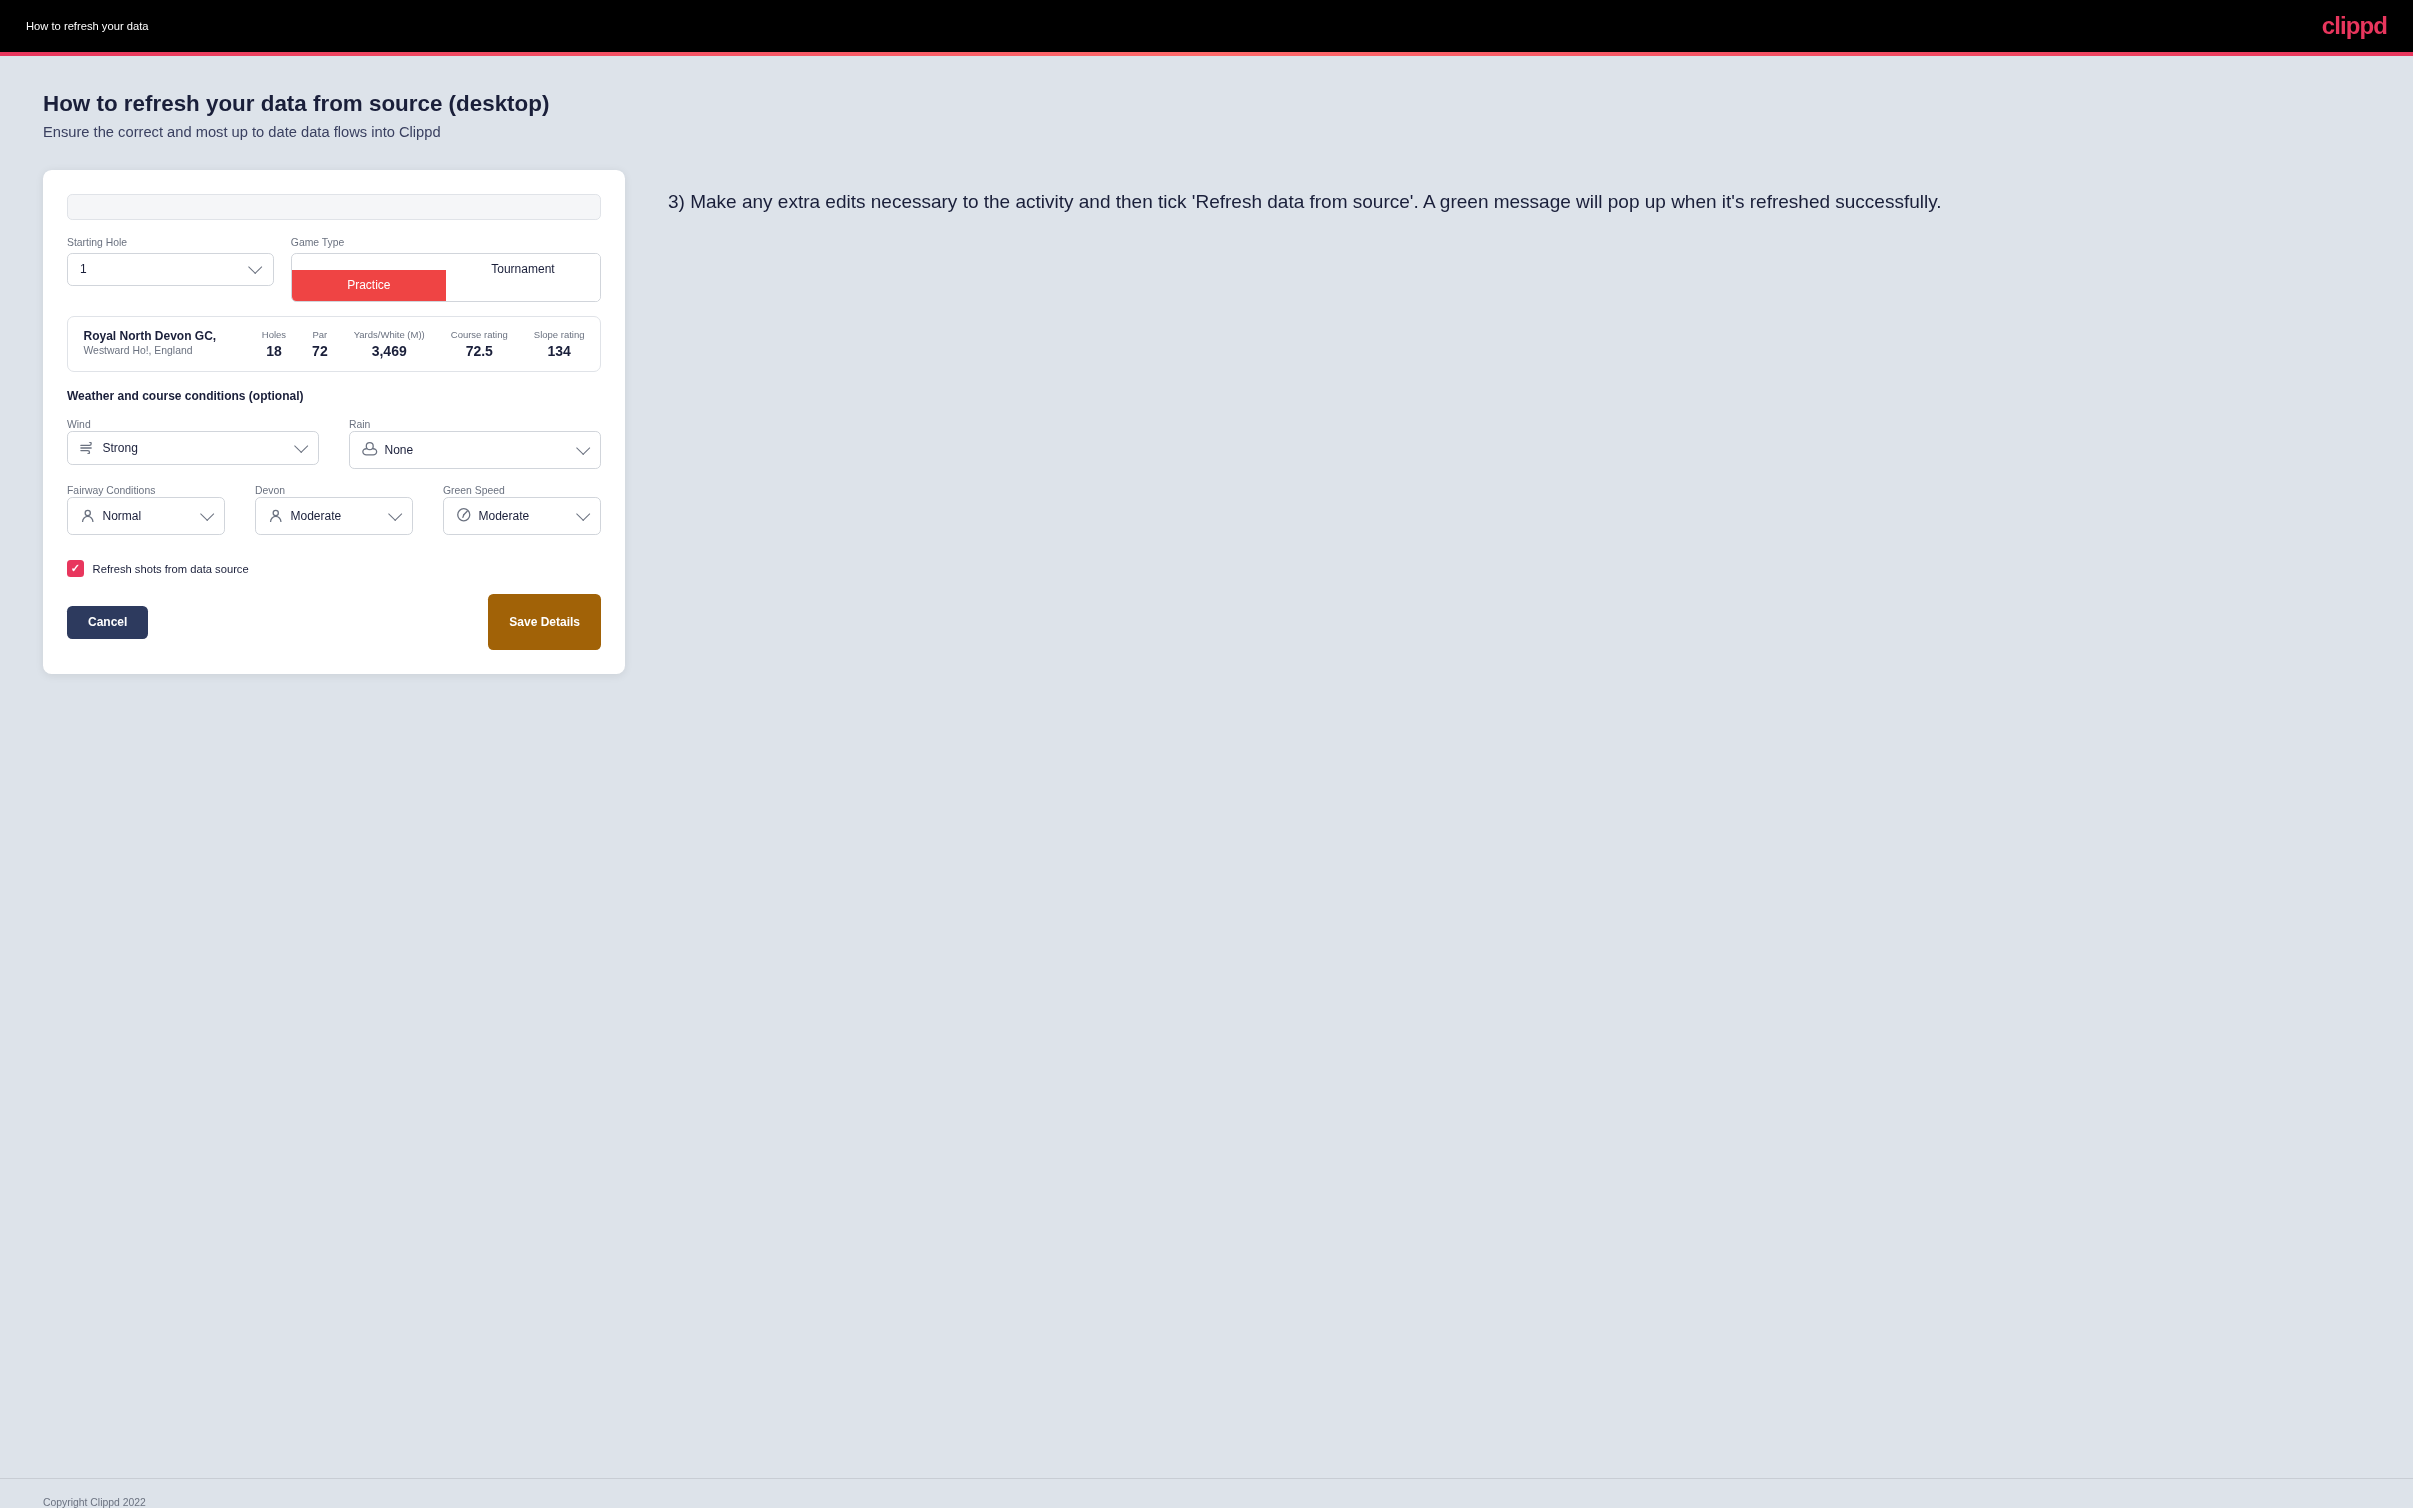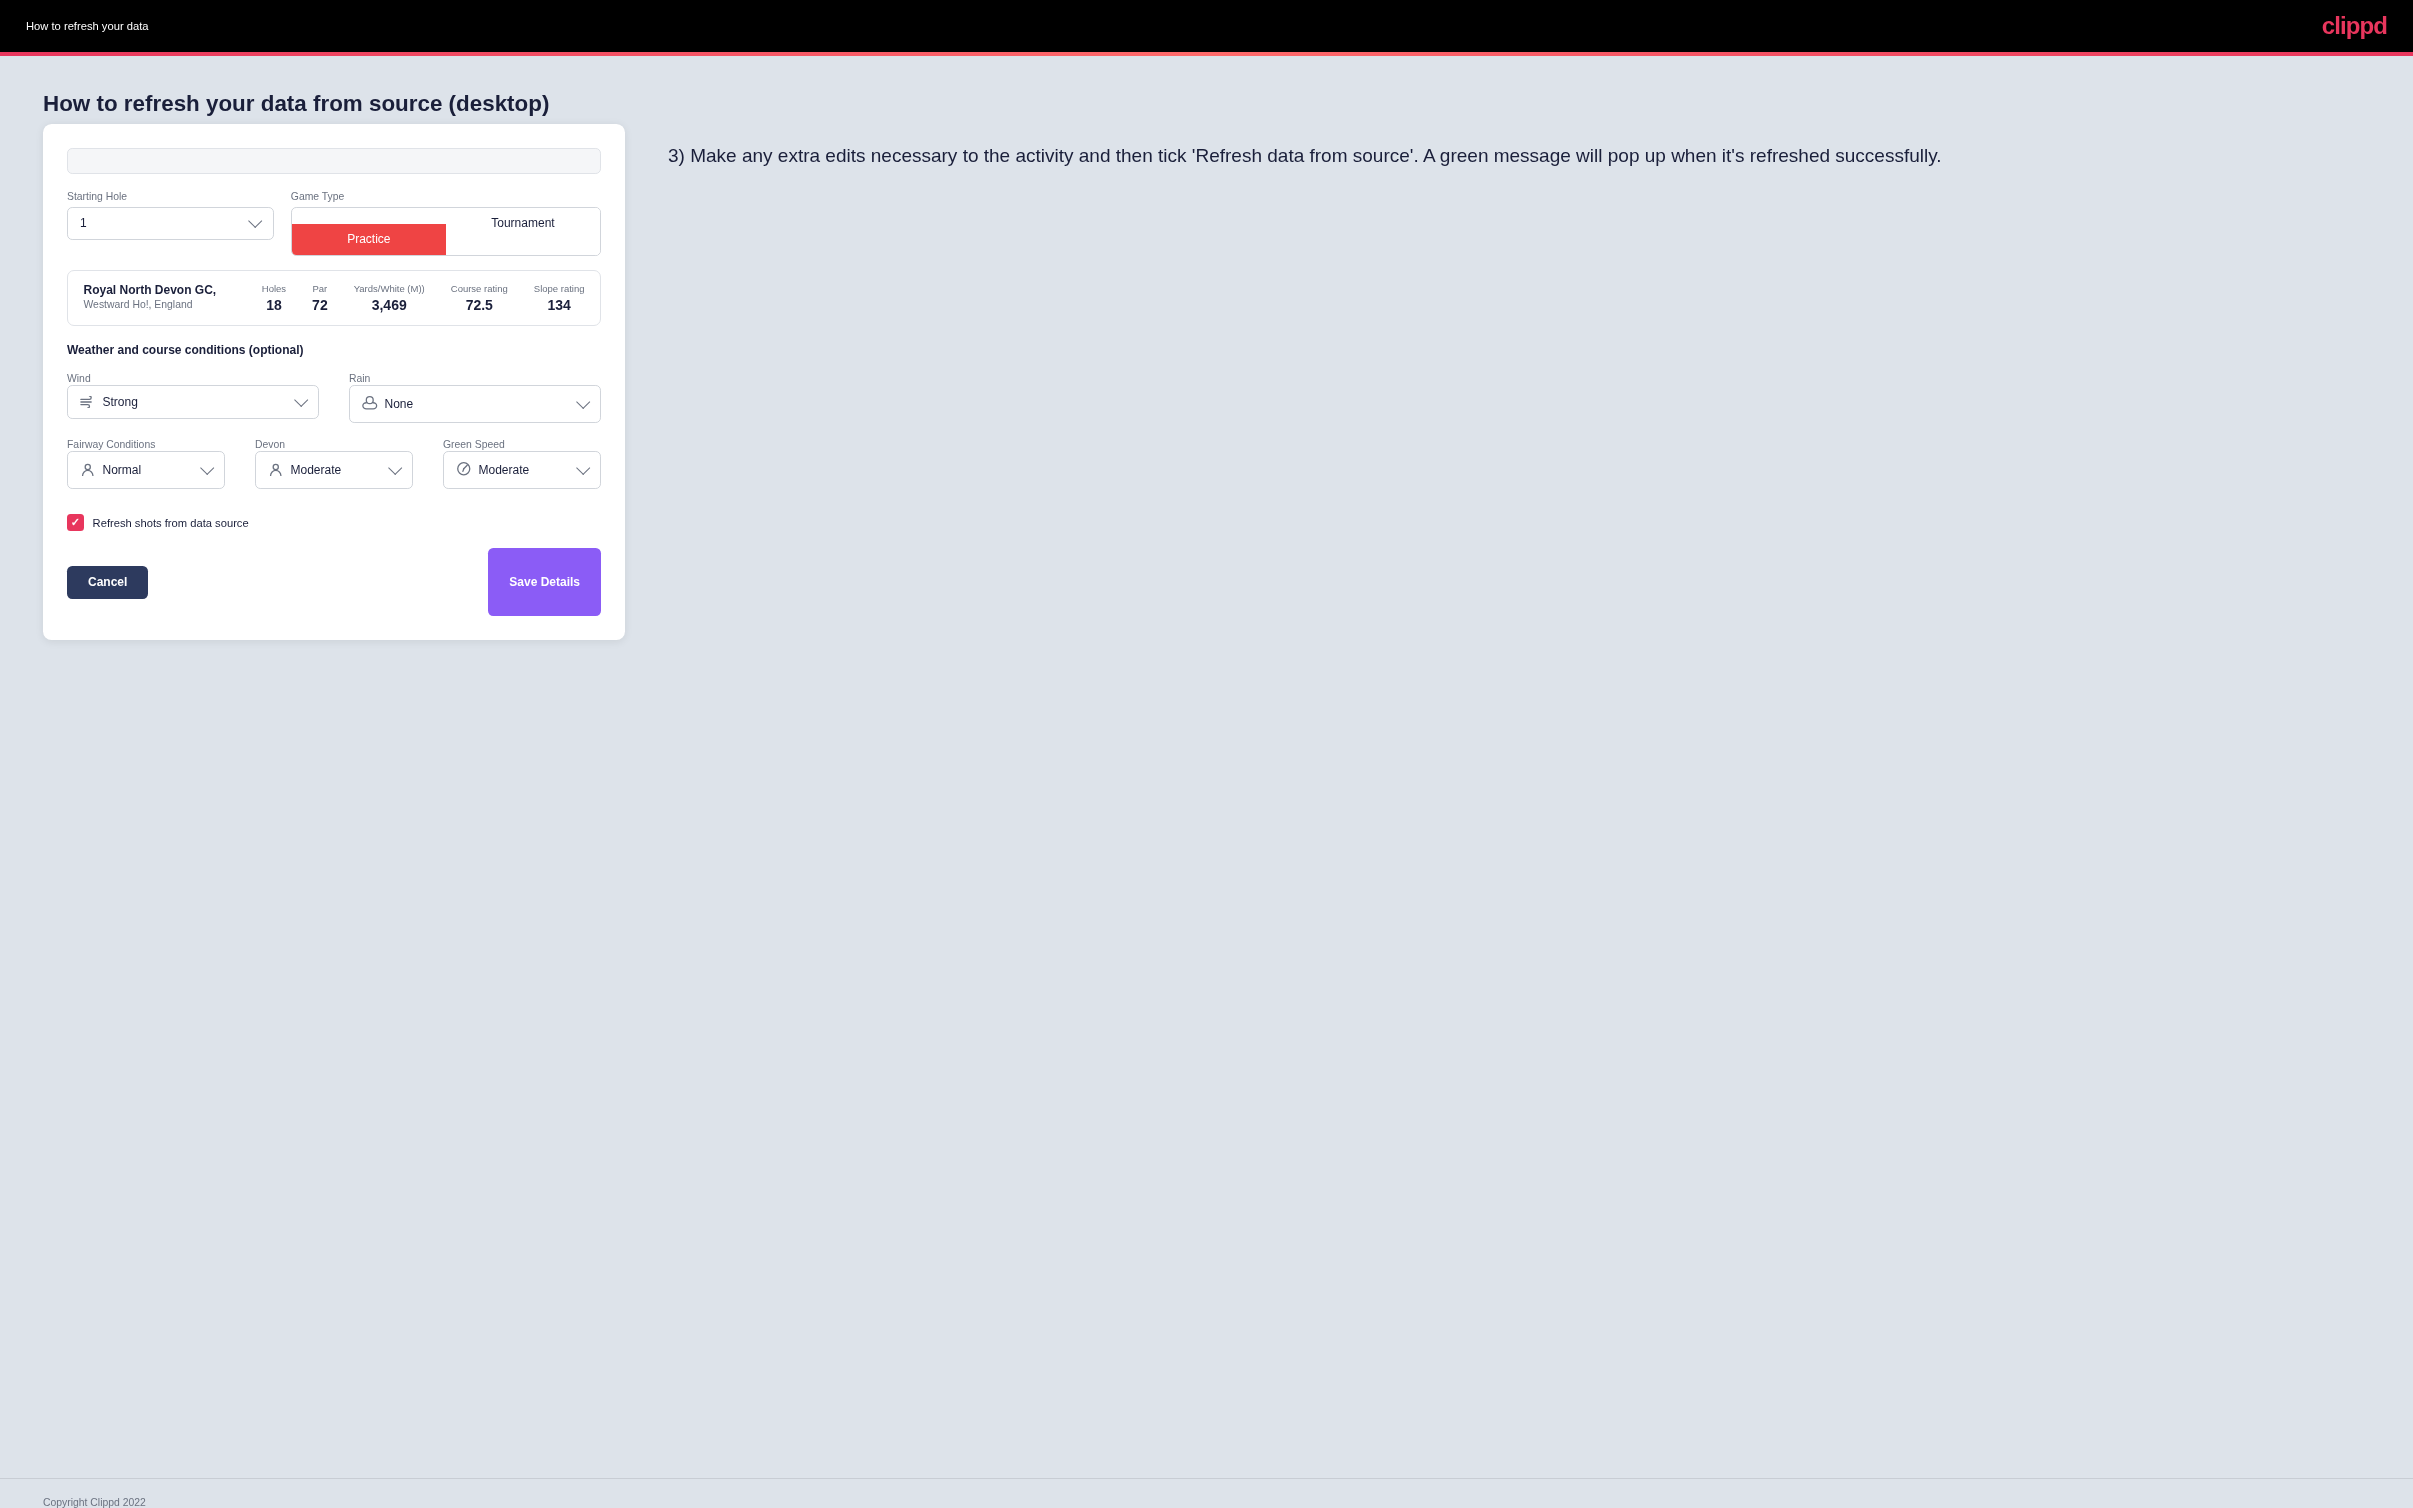--- a/index.html
+++ b/index.html
@@ -272,25 +272,25 @@
       color: #fff;
       border: none;
       border-radius: 5.2px;
       padding: 9.5px 21px;
       font-size: 12px;
       font-weight: 600;
       cursor: pointer;
     }
 
     .btn-save {
-      background: #8b5cf6;
+      background: #a16207;
       color: #fff;
       border: none;
       border-radius: 5.2px;
-      padding: 27px 21px;
+      padding: 21px 21px;
       font-size: 12px;
       font-weight: 600;
       cursor: pointer;
     }
 
     
     .description-panel {
       flex: 1;
       padding-top: 17px;
     }
@@ -318,20 +318,21 @@
 
 <div class="top-bar">
   <span class="top-bar-title">How to refresh your data</span>
   <span class="logo">clippd</span>
 </div>
 
 <div class="gradient-line"></div>
 
 <div class="main-content">
   <h1 class="page-heading">How to refresh your data from source (desktop)</h1>
+  <p class="page-subheading">Ensure the correct and most up to date data flows into Clippd</p>
 
   <div class="content-area">
 
     <div class="form-card">
 
       <div class="form-top-mock"></div>
 
       <div class="form-row">
         <div class="form-group">
           <label class="form-label">Starting Hole</label>

